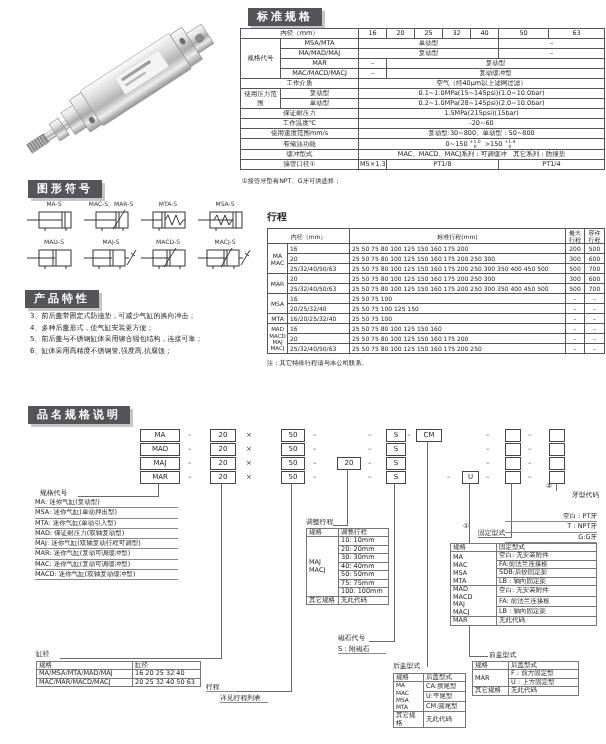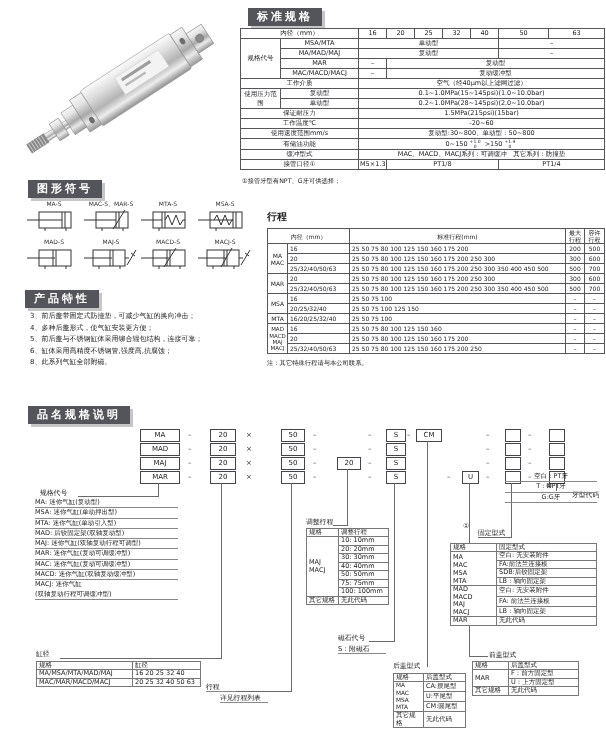--- a/index.html
+++ b/index.html
@@ -361,21 +361,20 @@
   </tbody>
     </table>
   <div class="abs" style="left:267px;top:359px;font-size:6.3px">注：其它特殊行程请与本公司联系。</div>
 
   <div class="hdr" style="left:25px;top:290px">产品特性</div>
   <div class="abs feat" style="left:30px;top:311px;width:260px">
     <div>3、前后盖带固定式防撞垫，可减少气缸的换向冲击；</div>
     <div>4、多种后盖形式，使气缸安装更方便；</div>
     <div>5、前后盖与不锈钢缸体采用铆合辊包结构，连接可靠；</div>
     <div>6、缸体采用高精度不锈钢管,强度高,抗腐蚀；</div>
-    <div>8、此系列气缸全部附磁。</div>
   </div>
 
   <div class="hdr" style="left:28px;top:406px">品名规格说明</div>
 
   <div class="cb" style="left:140px;top:429px;width:38px">MA</div>
   <span class="od" style="left:188px;top:429px">–</span>
   <div class="cb" style="left:210px;top:429px;width:24px">20</div>
   <span class="od" style="left:246px;top:429px">×</span>
   <div class="cb" style="left:281px;top:429px;width:22px">50</div>
   <span class="od" style="left:313px;top:429px">–</span>
@@ -445,27 +444,25 @@
   <div class="hl" style="left:469px;top:656px;width:19px"></div>
   <div class="vl" style="left:511px;top:483px;height:55px"></div>
   <div class="hl" style="left:478px;top:537px;width:34px"></div>
   <div class="vl" style="left:556px;top:483px;height:8px"></div>
 
   <div class="lblt" style="left:40px;top:489px">规格代号</div>
   <div class="abs" style="left:35px;top:498px;width:143px">
     <div class="ml ul">MA: 迷你气缸(复动型)</div>
     <div class="ml ul">MSA: 迷你气缸(单动押出型)</div>
     <div class="ml ul">MTA: 迷你气缸(单动引入型)</div>
-    <div class="ml ul">MAD: 后铰固定架(双轴复动型)</div>
+    <div class="ml ul">MAD: 保证耐压力(双轴复动型)</div>
     <div class="ml ul">MAJ: 迷你气缸(双轴复动行程可调型)</div>
     <div class="ml ul">MAR: 迷你气缸(复动可调缓冲型)</div>
     <div class="ml ul">MAC: 迷你气缸(复动可调缓冲型)</div>
     <div class="ml ul">MACD: 迷你气缸(双轴复动缓冲型)</div>
-    <div class="ml ul pre">MACJ: 迷你气缸
-(双轴复动行程可调缓冲型)</div>
   </div>
 
   <div class="lblt" style="left:36px;top:650px">缸径</div>
   <table class="mini abs" style="left:36px;top:661px">
     <colgroup>
         <col style="width:96px">
         <col style="width:68px">
       </colgroup>
     <tbody>
         <tr>
@@ -629,19 +626,19 @@
         </tr>
     <tr>
           <td>MAR</td>
           <td>无此代码</td>
         </tr>
   </tbody>
     </table>
 
   <span class="circ" style="left:546px;top:482px">②</span>
   <div class="lblt" style="left:572px;top:491px">牙型代码</div>
-  <div class="abs" style="left:505px;top:472px;width:92px;text-align:center">
+  <div class="abs" style="left:505px;top:512px;width:92px;text-align:right">
     <div class="ml ul">空白：PT牙</div>
     <div class="ml ul">T：NPT牙</div>
     <div class="ml ul">G:G牙</div>
   </div>
 
 </div>
 
 </body></html>

